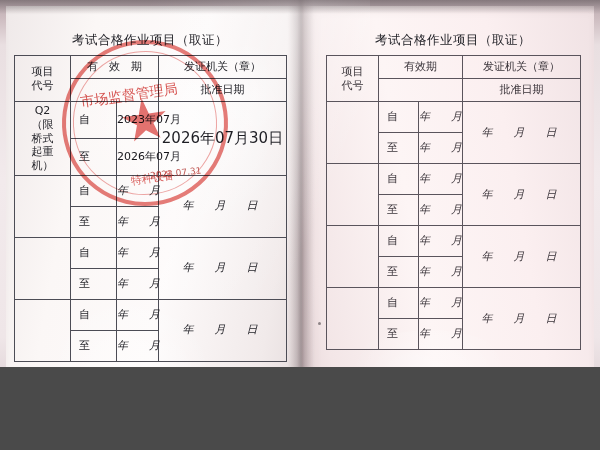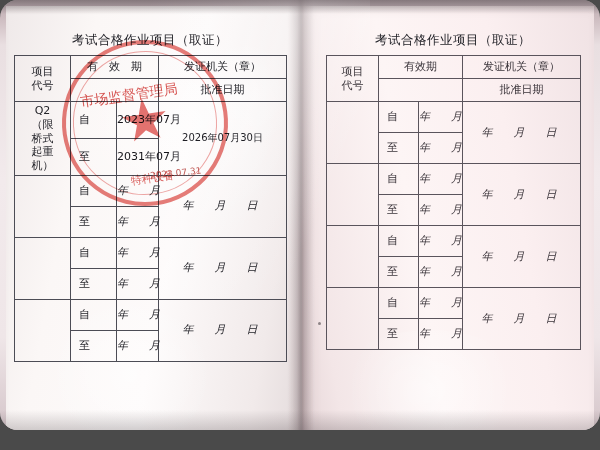--- a/index.html
+++ b/index.html
@@ -3,25 +3,24 @@
 <meta charset="utf-8">
 <style>
   html, body {
     margin: 0;
     padding: 0;
     background: #4a4a4a;
   }
   #page {
     position: relative;
     width: 600px;
-    height: 430px;
+    height: 367px;
     overflow: hidden;
     font-family: "DejaVu Sans", sans-serif;
     background: #6b6b6b;
-    border-radius: 18px;
   }
 
   
   .booklet {
     position: absolute;
     left: 0; top: 0;
     width: 600px; height: 450px;
     background:
       radial-gradient(ellipse 220px 120px at 300px 420px, rgba(120,110,115,0.55), rgba(120,110,115,0) 70%),
       linear-gradient(180deg, #b9a9ae 0%, #cdbcc0 4%, #e9dfe1 10%, #f2eaec 40%, #efe6e8 75%, #d7c8cc 94%, #a89a9e 100%);
@@ -138,21 +137,21 @@
   
   #sheet-left { left: 14px; top: 32px; width: 272px; }
   #sheet-left .title { margin-bottom: 6px; }
   
   #sheet-right { left: 326px; top: 32px; width: 254px; }
   #sheet-right .title { margin-bottom: 6px; }
   #sheet-right table.grid td { border-color: #5a545c; color: #3a343a; }
 
   
   .filled {
-    font-size: 10px;
+    font-size: 15px;
     letter-spacing: 0;
     color: #1e1e24;
     white-space: nowrap;
   }
   .filled .v { color: #15151a; text-align: right; }
 
   
   .seal {
     position: absolute;
     left: 62px; top: 40px;
@@ -269,21 +268,21 @@
         <td class="r filled">
           <span class="v">2023</span><span>年</span><span class="v">07</span><span>月</span>
         </td>
         <td rowspan="2" class="r">
           <div class="filled">2026年07月30日</div>
         </td>
       </tr>
       <tr>
         <td class="r row-lbl">至</td>
         <td class="r filled">
-          <span class="v">2031</span><span>年</span><span class="v">07</span><span>月</span>
+          <span class="v">2026</span><span>年</span><span class="v">07</span><span>月</span>
         </td>
       </tr>
 
       <tr>
         <td rowspan="2" class="code-cell"></td>
         <td class="r row-lbl">自</td>
         <td class="r date-cell">年　月</td>
         <td rowspan="2" class="r date-cell">年　月　日</td>
       </tr>
       <tr>

